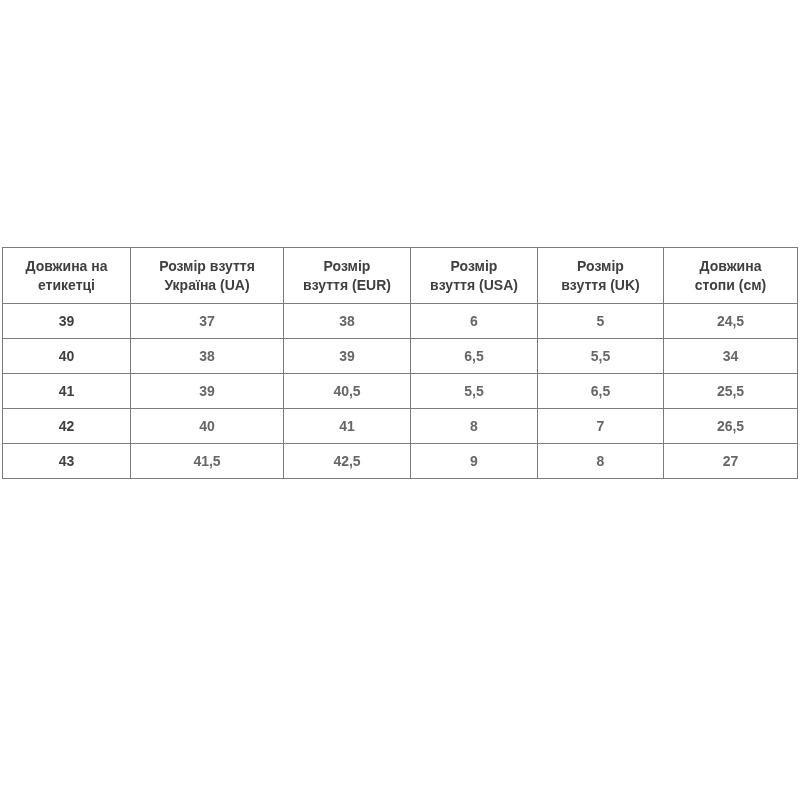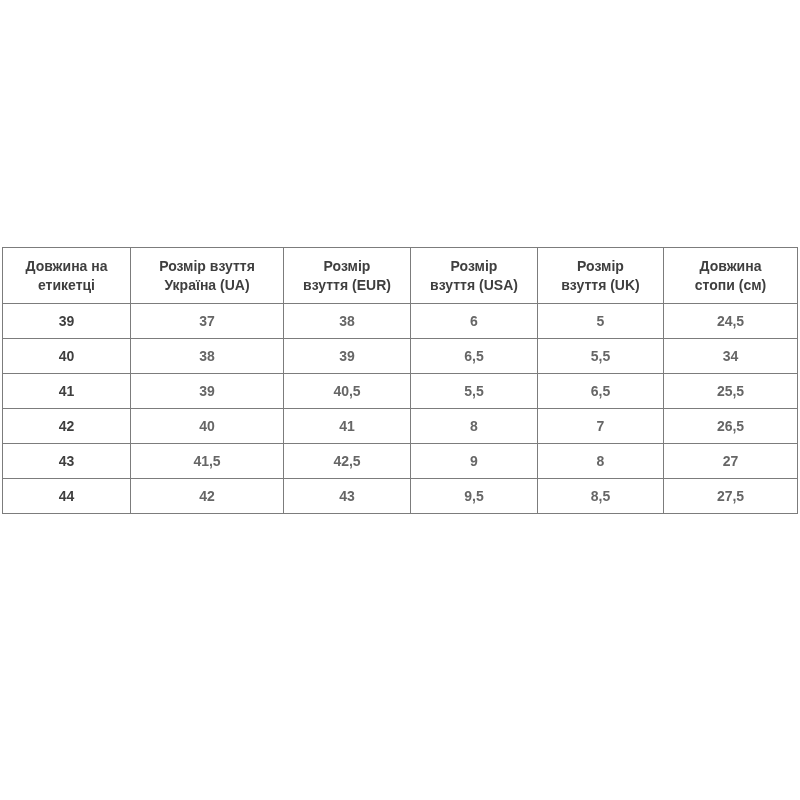--- a/index.html
+++ b/index.html
@@ -119,24 +119,16 @@
             <td>26,5</td>
           </tr>
           <tr>
             <td class="col-first">43</td>
             <td>41,5</td>
             <td>42,5</td>
             <td>9</td>
             <td>8</td>
             <td>27</td>
           </tr>
-          <tr>
-            <td class="col-first">44</td>
-            <td>42</td>
-            <td>43</td>
-            <td>9,5</td>
-            <td>8,5</td>
-            <td>27,5</td>
-          </tr>
         </tbody>
     </table>
   </div>
 </div>
 
 </body></html>

